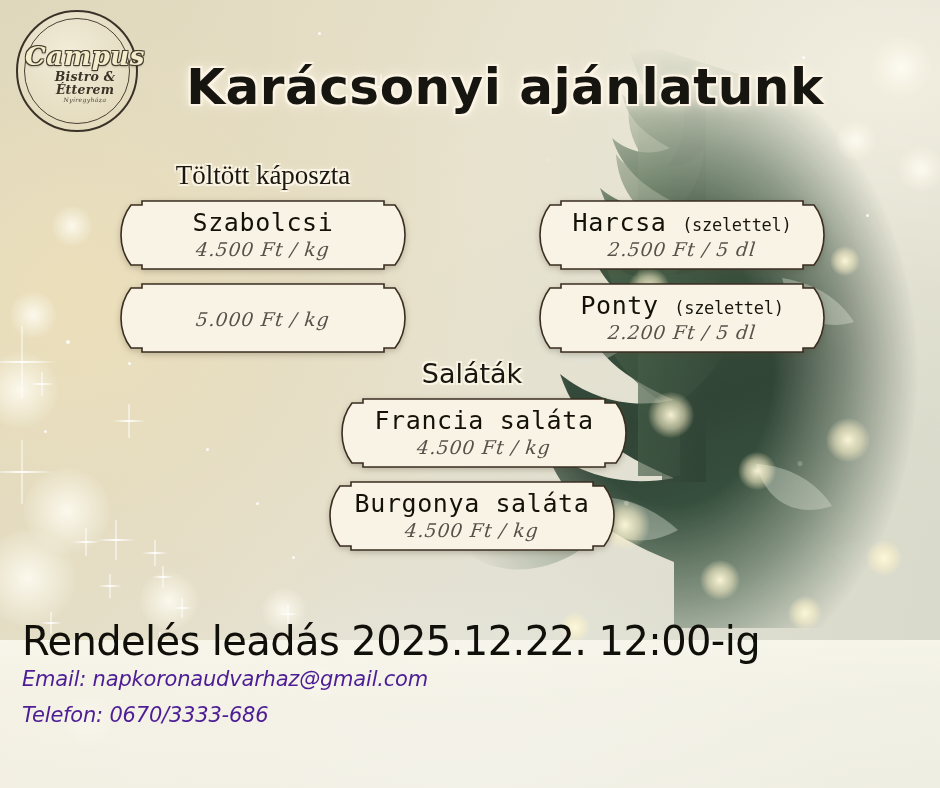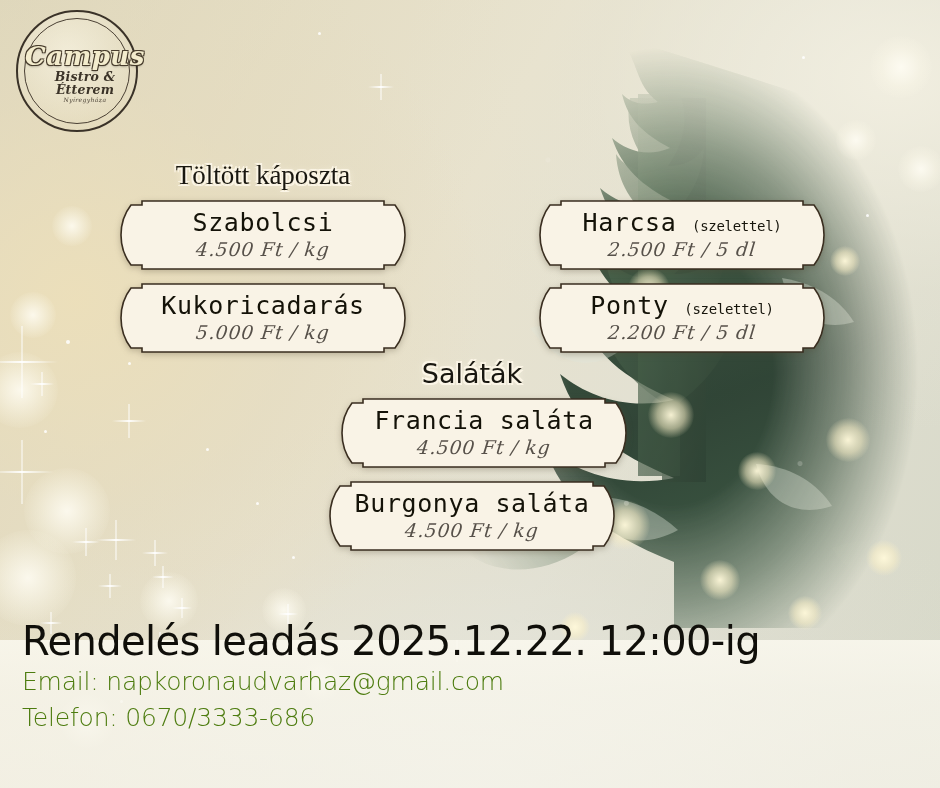--- a/index.html
+++ b/index.html
@@ -106,21 +106,21 @@
     position:absolute;inset:0;display:flex;flex-direction:column;
     align-items:center;justify-content:center;
   }
   .dish{
     font-family:"DejaVu Sans Mono", monospace;
     font-size:25px;color:#141208;letter-spacing:.6px;line-height:1.05;
     white-space:nowrap;
   }
   .dish .suffix{
     font-family:"DejaVu Sans Mono", monospace;
-    font-size:14px;letter-spacing:-.3px;color:#17150c;
+    font-size:17px;letter-spacing:-.3px;color:#17150c;
   }
   .price{
     font-family:"DejaVu Serif", serif;font-style:italic;
     font-size:19px;color:#57514a;letter-spacing:.8px;margin-top:1px;
     transform:skewX(-6deg);
     white-space:nowrap;
   }
 
   
   .footer-wash{
@@ -129,21 +129,21 @@
   }
   .footer{position:absolute;left:0;right:0;top:604px;height:148px;}
   .f-head{
     position:absolute;left:22px;top:14px;
     font-family:"DejaVu Sans", sans-serif;font-weight:400;
     font-size:40px;color:#100f0a;letter-spacing:-.6px;white-space:nowrap;
   }
   .f-line{
     position:absolute;left:22px;
     font-family:"DejaVu Sans", sans-serif;font-weight:300;
-    font-size:25px;color:#4d7c0f;letter-spacing:-.2px;white-space:nowrap;
+    font-size:21px;color:#4c1d95;letter-spacing:-.2px;white-space:nowrap;font-style:italic;
   }
   .f-email{top:63px;}
   .f-phone{top:99px;}
   .f-note{
     position:absolute;left:604px;top:66px;
     font-family:"DejaVu Sans", sans-serif;font-weight:300;
     font-size:17.5px;line-height:1.35;color:#16140d;letter-spacing:-.2px;
   }
   .f-note div{white-space:nowrap;}
 </style>
@@ -259,20 +259,21 @@
 
   <div class="logo">
     <div class="inner-ring"></div>
     <div class="logo-text">
       <div class="l1">Campus</div>
       <div class="l2">Bistro &amp; Étterem</div>
       <div class="l3">Nyíregyháza</div>
     </div>
   </div>
 
+  <div class="title">Karácsonyi ajánlatunk</div>
 
   <div class="sec-head" style="left:118px;top:160px;width:290px;font-family:Liberation Serif, serif;">Töltött káposzta</div>
   <div class="sec-head" style="left:327px;top:358px;width:290px;">Saláták</div>
 
   <div class="card" style="left:118px;top:198px;width:290px;height:74px;">
     <div class="plaque">
       <svg viewBox="0 0 290 74" preserveAspectRatio="none" aria-hidden="true">
         <path d="M13 7 L24 7 L24 3 L266 3 L266 7 L277 7 C284 16 287 28 287 37 C287 46 284 58 277 67 L266 67 L266 71 L24 71 L24 67 L13 67 C6 58 3 46 3 37 C3 28 6 16 13 7 Z" fill="#f9f3e6" stroke="#3a2e20" stroke-width="1.6"></path>
       </svg>
     </div>
@@ -282,21 +283,20 @@
     </div>
   </div>
 
   <div class="card" style="left:118px;top:281px;width:290px;height:74px;">
     <div class="plaque">
       <svg viewBox="0 0 290 74" preserveAspectRatio="none" aria-hidden="true">
         <path d="M13 7 L24 7 L24 3 L266 3 L266 7 L277 7 C284 16 287 28 287 37 C287 46 284 58 277 67 L266 67 L266 71 L24 71 L24 67 L13 67 C6 58 3 46 3 37 C3 28 6 16 13 7 Z" fill="#f9f3e6" stroke="#3a2e20" stroke-width="1.6"></path>
       </svg>
     </div>
     <div class="card-body">
-      <div class="dish">Kukoricadarás</div>
       <div class="price">5.000 Ft / kg</div>
     </div>
   </div>
 
   <div class="card" style="left:537px;top:198px;width:290px;height:74px;">
     <div class="plaque">
       <svg viewBox="0 0 290 74" preserveAspectRatio="none" aria-hidden="true">
         <path d="M13 7 L24 7 L24 3 L266 3 L266 7 L277 7 C284 16 287 28 287 37 C287 46 284 58 277 67 L266 67 L266 71 L24 71 L24 67 L13 67 C6 58 3 46 3 37 C3 28 6 16 13 7 Z" fill="#f9f3e6" stroke="#3a2e20" stroke-width="1.6"></path>
       </svg>
     </div>

